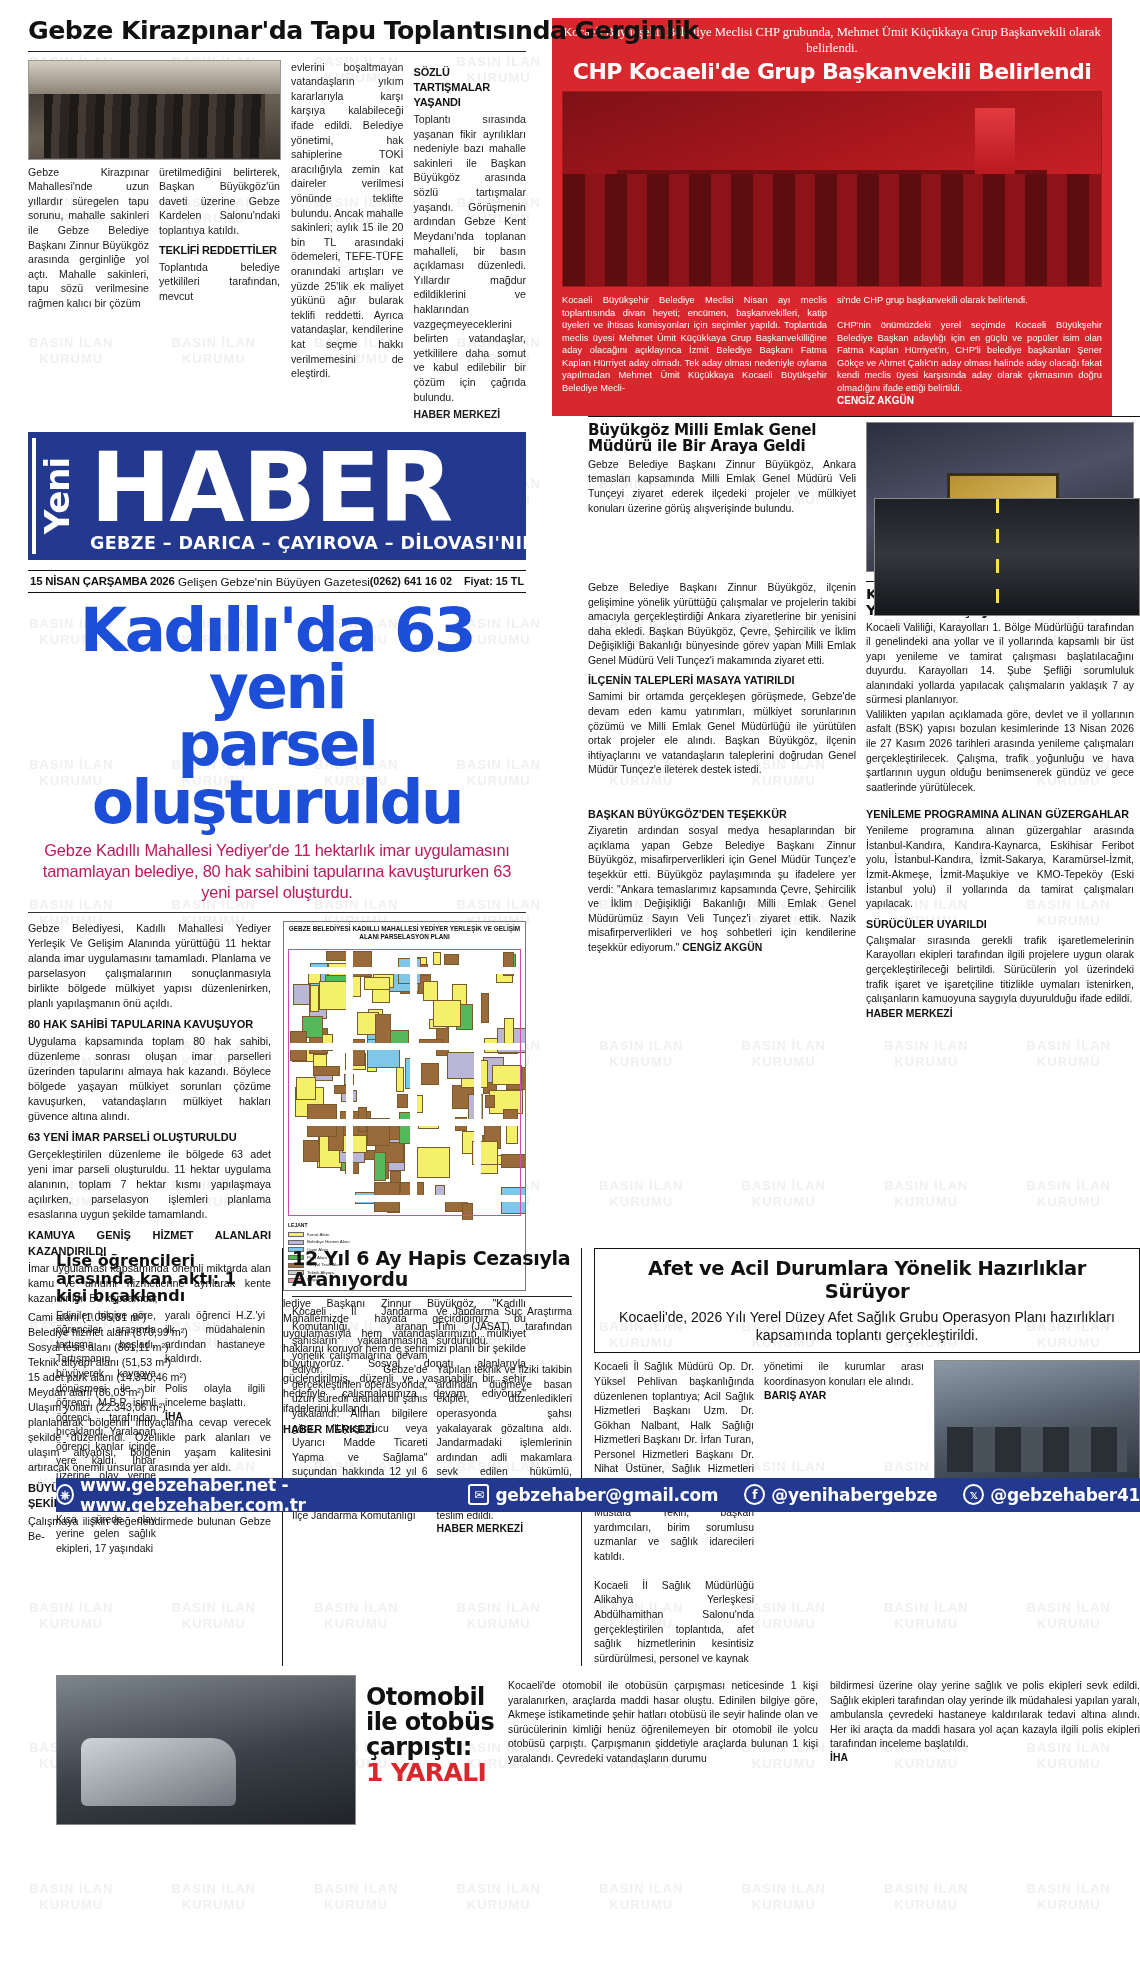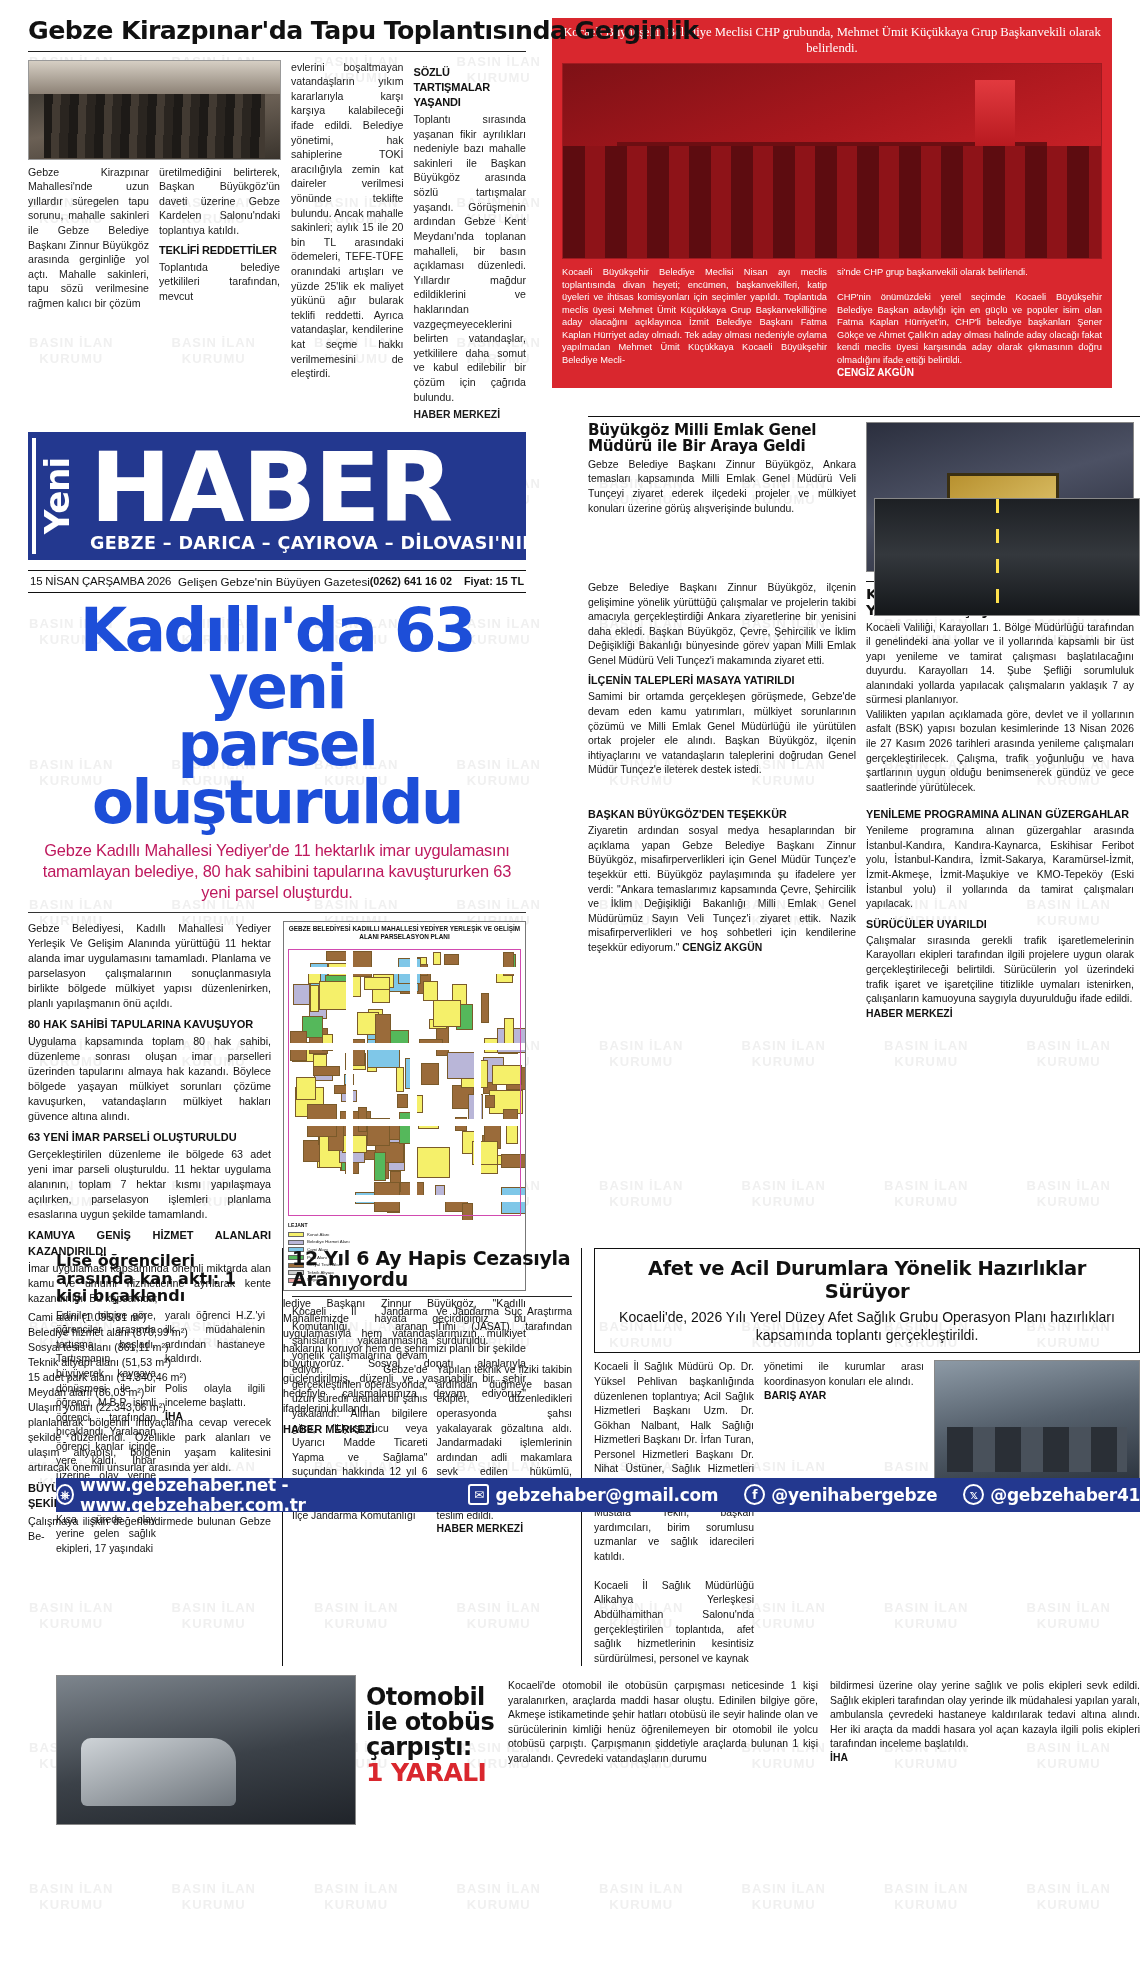--- a/index.html
+++ b/index.html
@@ -77,21 +77,21 @@
   .mh-haber { flex:1; color:#fff; font-family:"DejaVu Sans",sans-serif; font-weight:900;
               font-size:97px; line-height:.86; letter-spacing:-2px; padding-left:4px;
               margin-top:-16px; }
   .mh-slogan { position:absolute; left:62px; right:6px; bottom:7px; color:#fff;
                font-family:"DejaVu Sans",sans-serif; font-weight:900; font-size:17.5px;
                letter-spacing:.4px; white-space:nowrap; }
 
   
   .datebar { margin-top:10px; border-top:1.6px solid #111; border-bottom:1.6px solid #111;
              padding:4px 2px; width:498px; display:flex; align-items:center; font-size:11.4px; }
-  .db-date { font-weight:normal; letter-spacing:-.2px; }
+  .db-date { font-weight:bold; letter-spacing:-.2px; }
   .db-mid { flex:1; text-align:right; font-size:11.6px; }
   .db-tel { font-weight:bold; font-size:10.8px; }
   .db-price { font-weight:bold; font-size:10.8px; margin-left:12px; }
 
   
   .lead { width:498px; margin-top:8px; }
   .lead-h { font-family:"DejaVu Sans",sans-serif; font-weight:900; font-size:61px;
             line-height:.94; letter-spacing:-2.4px; text-align:center; color:#1d4ed8; }
   .lead-sub { font-size:16.4px; line-height:1.28; text-align:center; margin-top:10px;
               color:#be185d; letter-spacing:-.2px; }
@@ -656,20 +656,21 @@
           <div class="subhd">SÖZLÜ TARTIŞMALAR YAŞANDI</div>
           <p>Toplantı sırasında yaşanan fikir ayrılıkları nedeniyle bazı mahalle sakinleri ile Başkan Büyükgöz arasında sözlü tartışmalar yaşandı. Görüşmenin ardından Gebze Kent Meydanı'nda toplanan mahalleli, bir basın açıklaması düzenledi. Yıllardır mağdur edildiklerini ve haklarından vazgeçmeyeceklerini belirten vatandaşlar, yetkililere daha somut ve kabul edilebilir bir çözüm için çağrıda bulundu.</p>
           <div class="src">HABER MERKEZİ</div>
         </div>
       </div>
     </div>
 
     <div class="top-right">
       <div class="redbox">
         <div class="kick">Kocaeli Büyükşehir Belediye Meclisi CHP grubunda, Mehmet Ümit Küçükkaya Grup Başkanvekili olarak belirlendi.</div>
+        <div class="rh">CHP Kocaeli'de Grup Başkanvekili Belirlendi</div>
         <div class="r-photo">
           <div class="desk"></div>
               <div class="flag"></div>
               <div class="seats"></div>
         </div>
         <div class="rcols">
           <div class="rcol">Kocaeli Büyükşehir Belediye Meclisi Nisan ayı meclis toplantısında divan heyeti; encümen, başkanvekilleri, katip üyeleri ve ihtisas komisyonları için seçimler yapıldı. Toplantıda meclis üyesi Mehmet Ümit Küçükkaya Grup Başkanvekilliğine aday olacağını açıklayınca İzmit Belediye Başkanı Fatma Kaplan Hürriyet aday olmadı. Tek aday olması nedeniyle oylama yapılmadan Mehmet Ümit Küçükkaya Kocaeli Büyükşehir Belediye Mecli-</div>
           <div class="rcol">
             <span style="white-space:pre-line">si'nde CHP grup başkanvekili olarak belirlendi.
 

